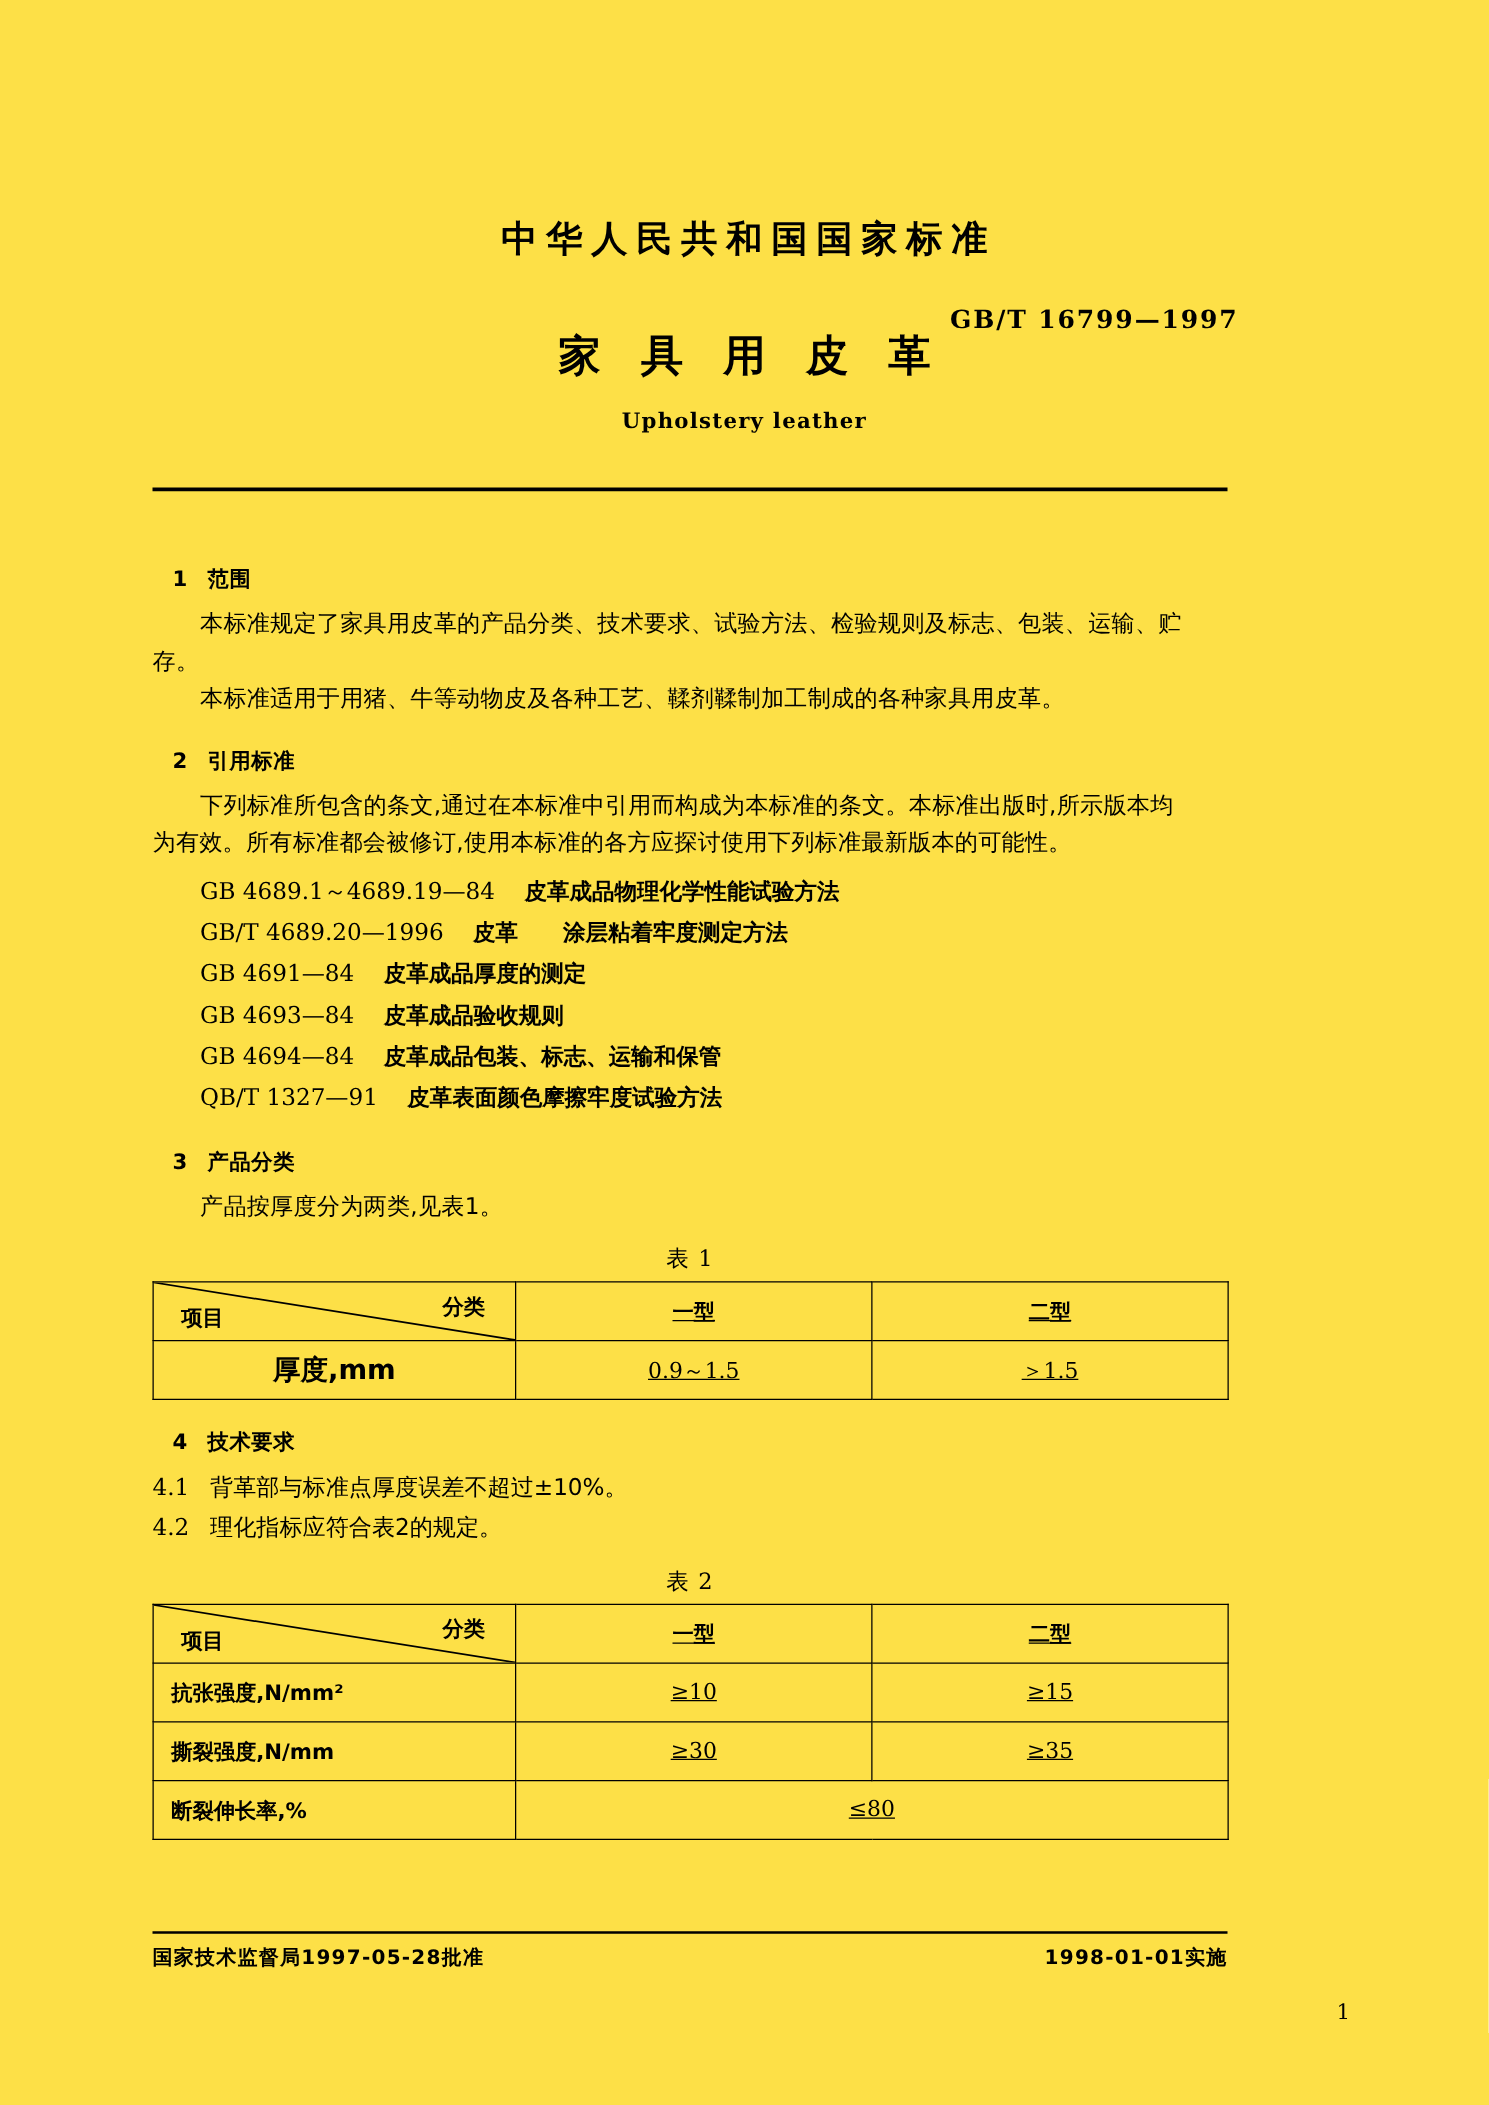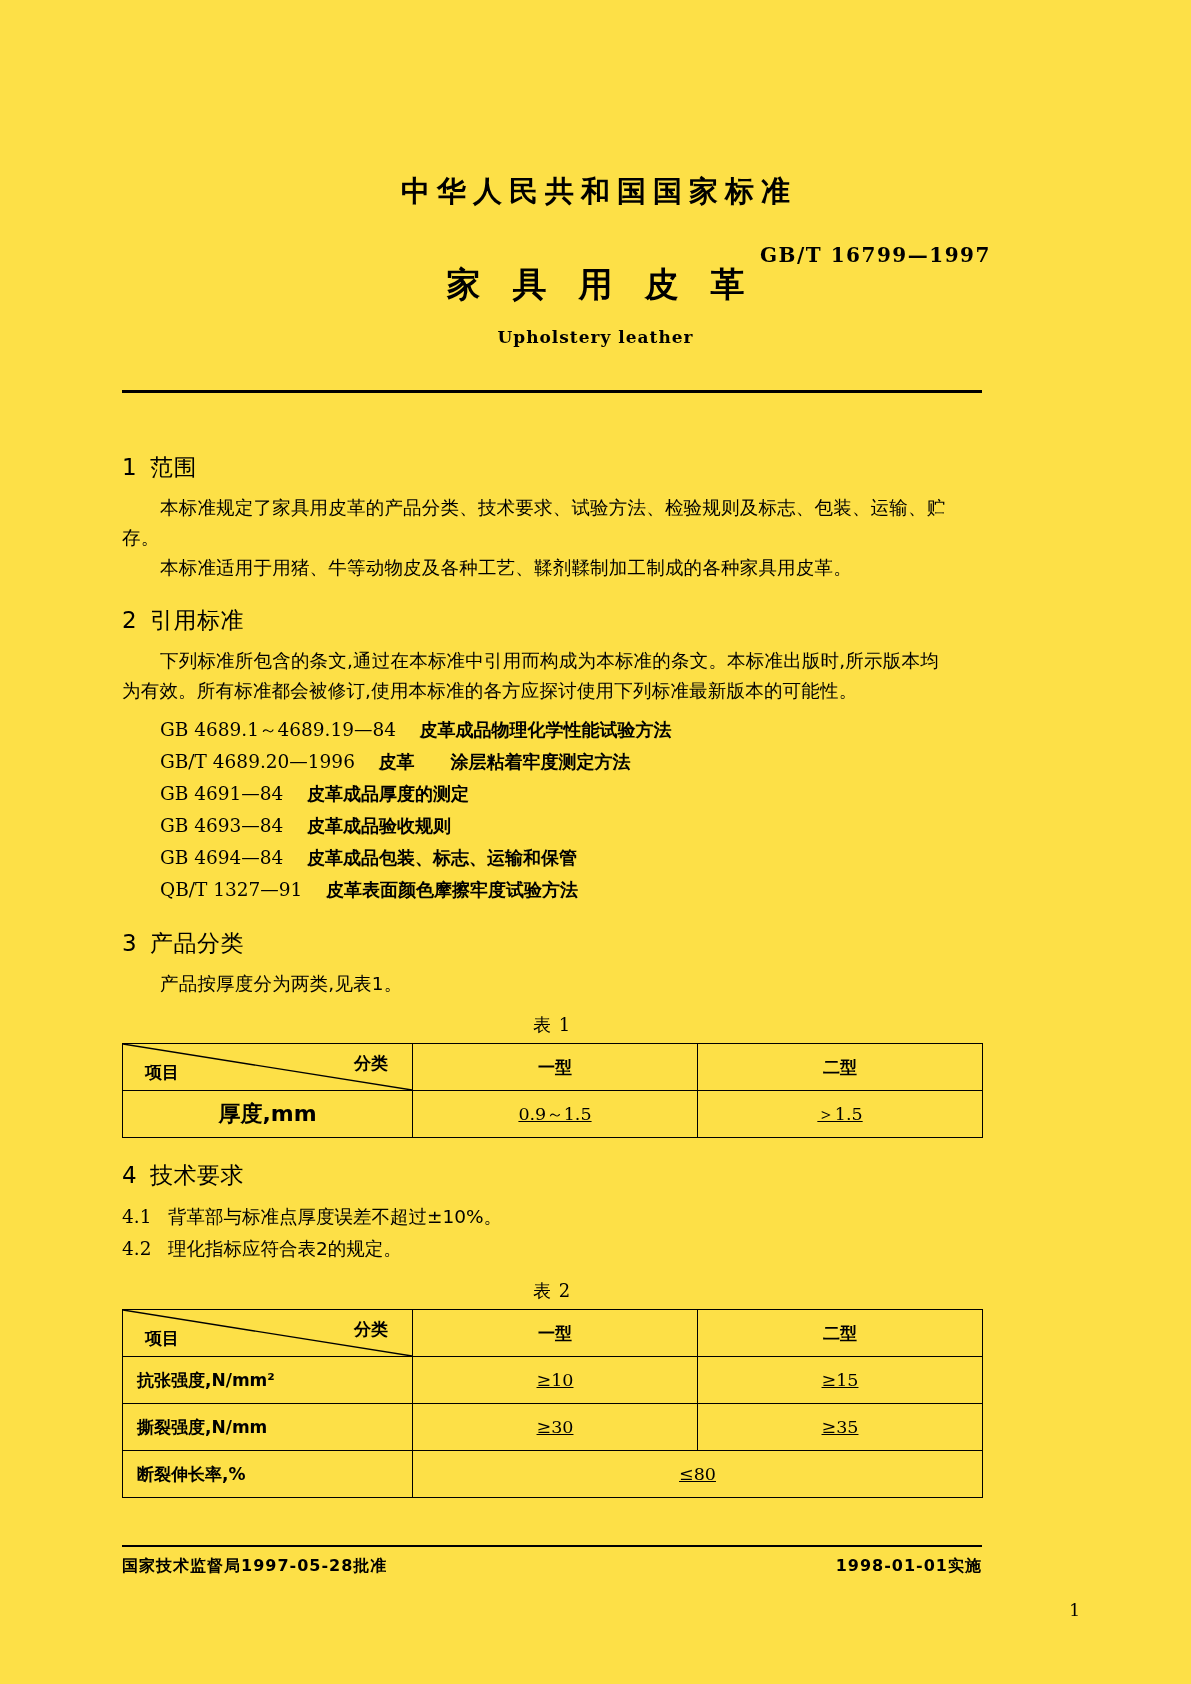--- a/index.html
+++ b/index.html
@@ -81,23 +81,23 @@
 
   
   .body {
     position: absolute;
     left: 122px;
     top: 430px;
     width: 860px;
   }
   .sec-head {
     font-family: "DejaVu Sans", "Liberation Sans", sans-serif;
-    font-weight: normal;
-    font-size: 23px;
-    margin: 22px 0 10px 0;
+    font-weight: bold;
+    font-size: 17px;
+    margin: 22px 0 10px 16px;
     letter-spacing: 0.5px;
   }
   .sec-head .num {
     display: inline-block;
     min-width: 28px;
     font-family: "DejaVu Sans", "Liberation Sans", sans-serif;
   }
   .para {
     font-family: "DejaVu Sans", "Liberation Sans", sans-serif;
     font-size: 18.5px;
@@ -109,21 +109,21 @@
   .para.noindent { text-indent: 0; }
   .ref-line {
     font-family: "DejaVu Serif", "Liberation Serif", serif;
     font-size: 18.5px;
     line-height: 31px;
     margin: 0;
     padding-left: 38px;
     white-space: nowrap;
   }
   .ref-line .cn {
-    font-family: Liberation Sans, sans-serif;
+    font-family: Liberation Mono, monospace;
     font-weight: bold;
     font-size: 18px;
   }
   .gap-sm { height: 8px; }
 
   .clause {
     font-family: "DejaVu Sans", "Liberation Sans", sans-serif;
     font-size: 18.5px;
     line-height: 32px;
     margin: 0;
@@ -165,21 +165,21 @@
     text-align: left;
     padding-left: 14px;
     font-weight: bold;
     font-size: 17px;
   }
   table.std td.rowlabel-center {
     text-align: center;
     font-weight: bold;
     font-size: 22px;
   }
-  table.std .colhead { font-weight: bold; }
+  table.std .colhead { font-weight: bold; text-decoration: underline; }
   
   td.diag {
     position: relative;
     padding: 0;
     height: 74px;
   }
   td.diag .diag-svg {
     position: absolute;
     left: 0; top: 0;
     width: 100%; height: 100%;

